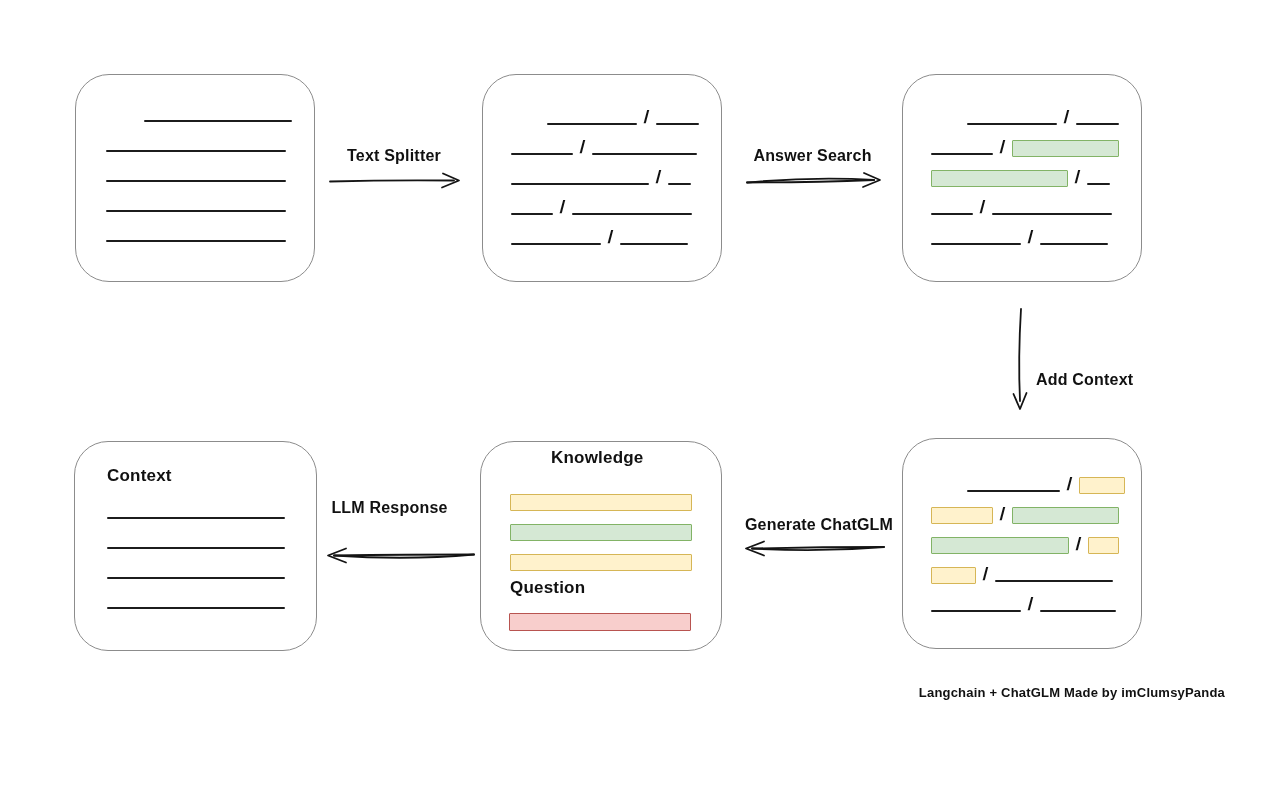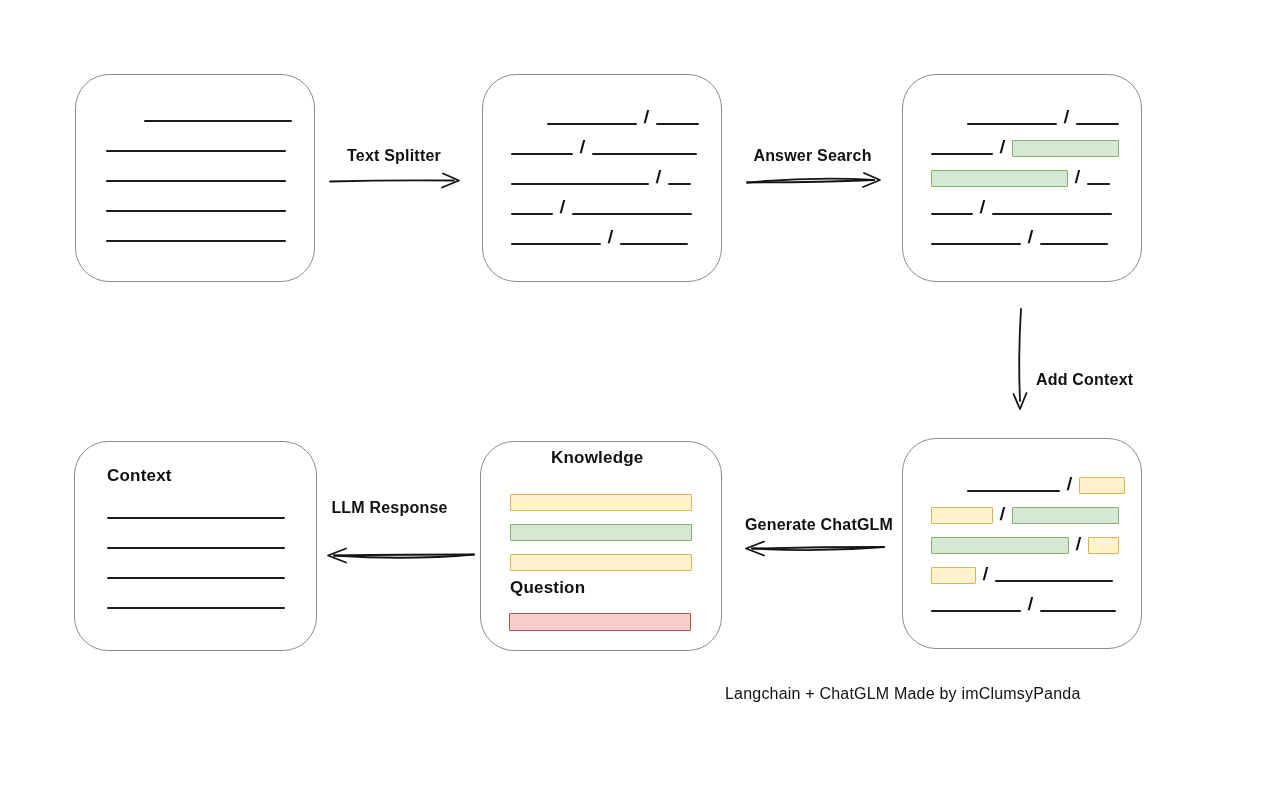--- a/index.html
+++ b/index.html
@@ -27,22 +27,22 @@
   .bars .row{height:17px;}
   .arrow-label{
     position:absolute;font-size:16px;font-weight:600;letter-spacing:.2px;
     text-align:center;white-space:nowrap;
   }
   .node-heading{
     position:absolute;font-size:17px;font-weight:600;letter-spacing:.2px;
     white-space:nowrap;
   }
   .caption{
-    position:absolute;left:725px;top:685px;width:500px;text-align:left;
-    font-size:16px;font-weight:400;letter-spacing:.2px;white-space:nowrap;
+    position:absolute;left:725px;top:685px;width:500px;text-align:right;
+    font-size:13px;font-weight:700;letter-spacing:.2px;white-space:nowrap;
   }
   svg.arrow{position:absolute;overflow:visible;}
   svg.arrow path, svg.arrow polyline{
     fill:none;stroke:#141414;stroke-width:1.8;stroke-linecap:round;stroke-linejoin:round;
   }
 </style>
 </head>
 <body>
 
 <div class="node" style="left:75px;top:74px;width:240px;height:208px;">

